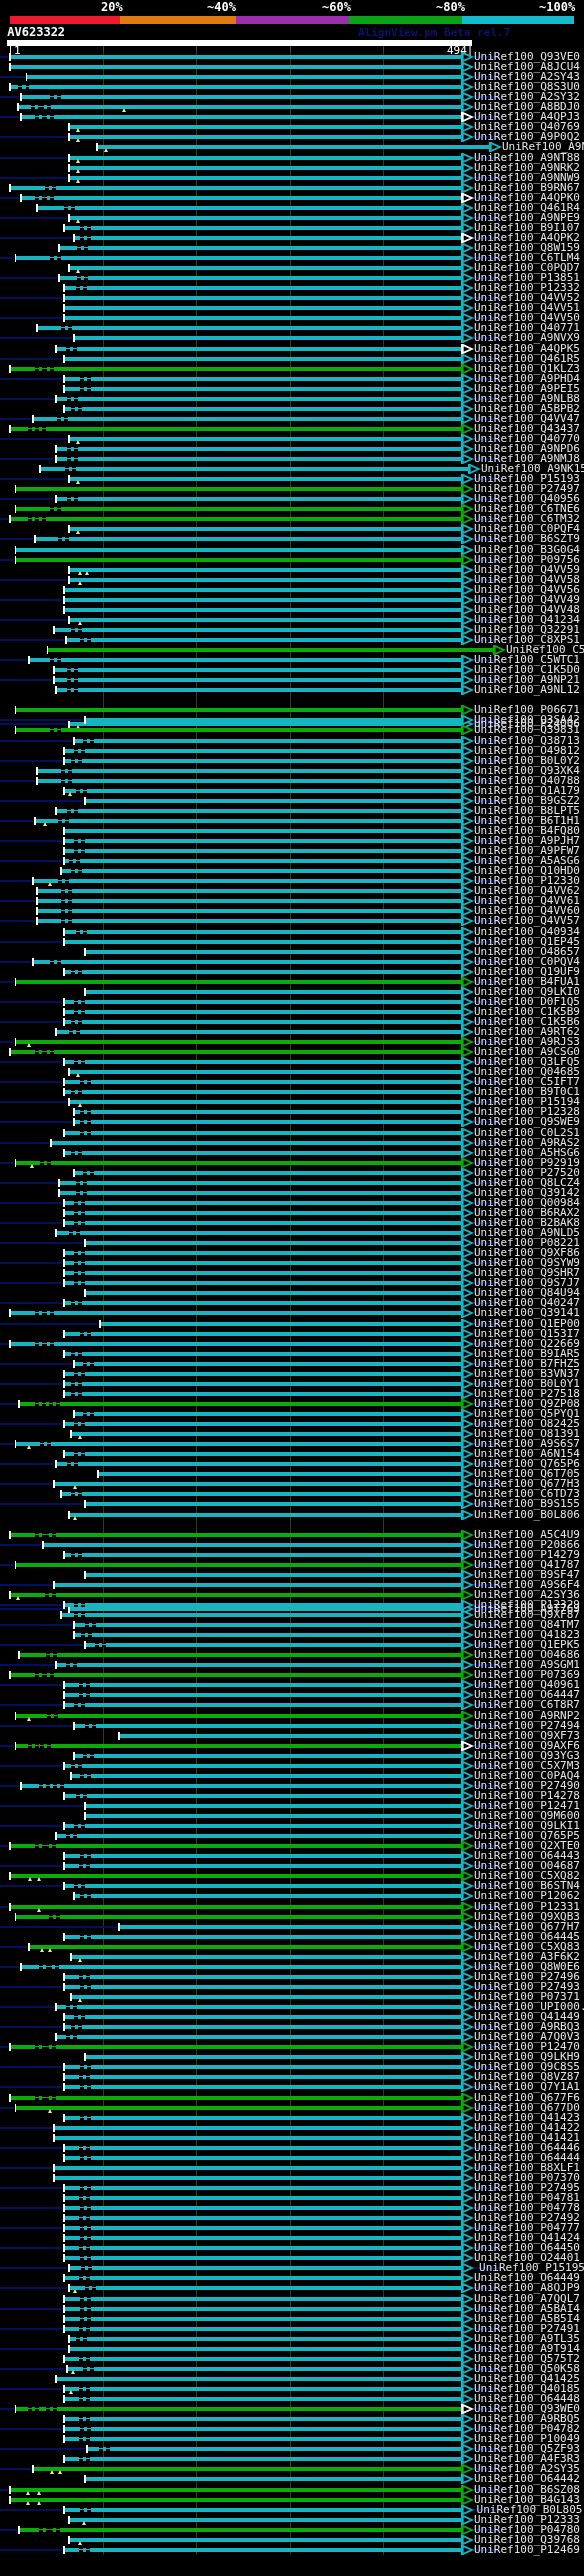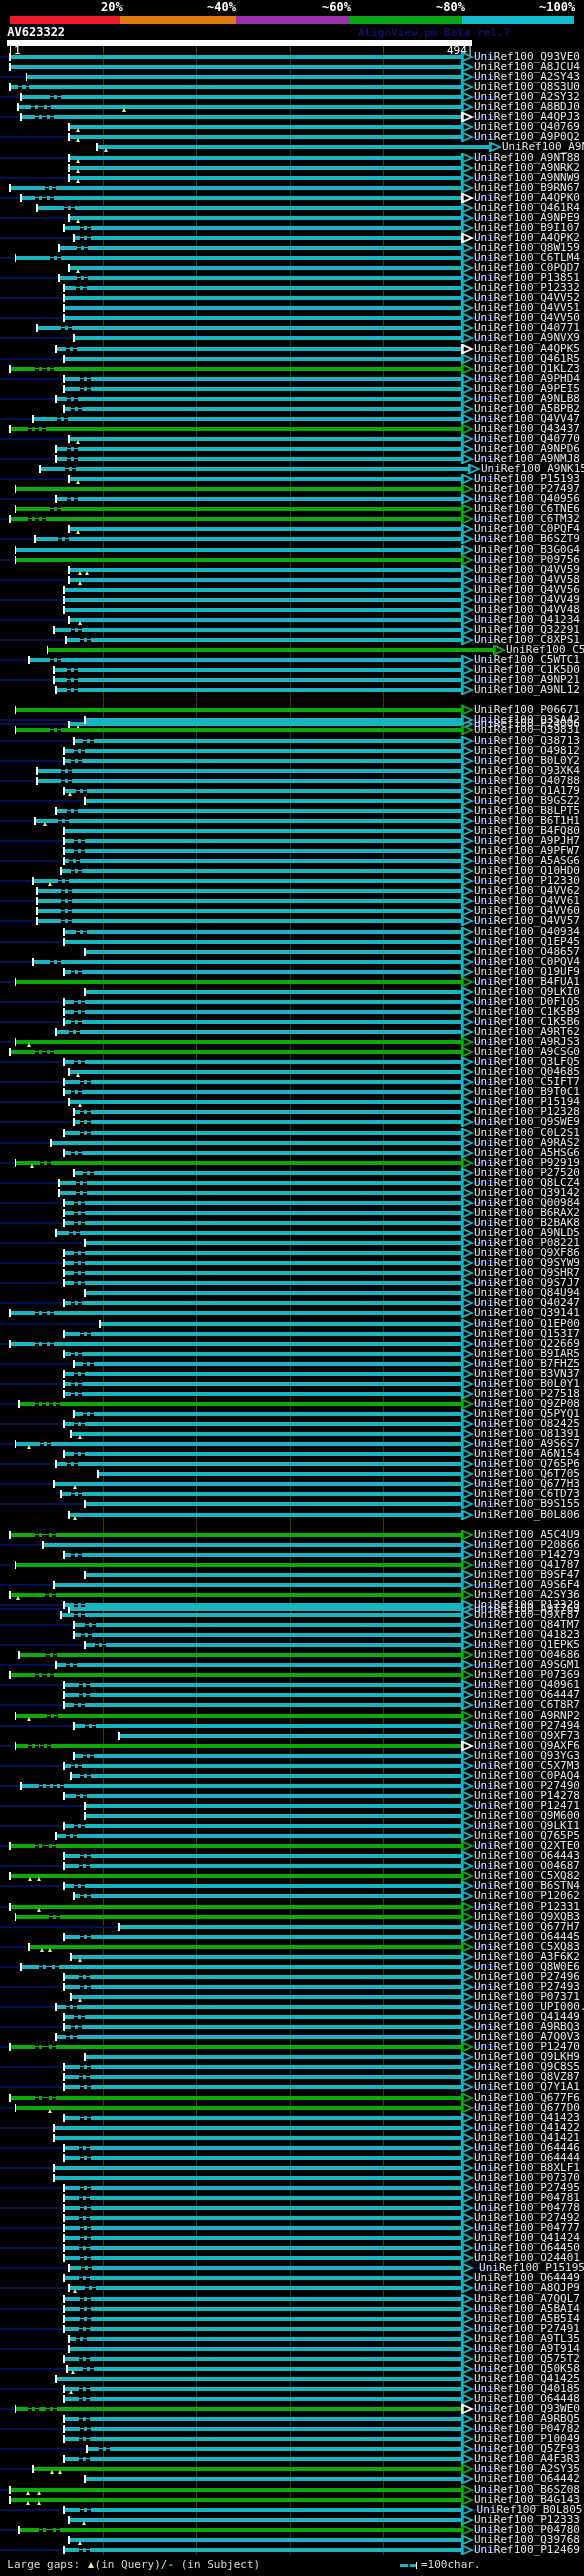--- a/index.html
+++ b/index.html
@@ -3372,22 +3372,14 @@
         </div>
         <div class="tk" style="left: 63px;"></div>
         <svg class="arw" viewBox="0 0 16 11">
           <line x1="2" y1="0" x2="2" y2="11" stroke="#17b5c2" stroke-width="2"></line>
           <path d="M3 1 L13 5.5 L3 10 Z" fill="#000" stroke="#17b5c2" stroke-width="2"></path>
         </svg>
         <div class="lb">UniRef100_P12469</div>
       </div>
     </div>
 
-  <div class="legend">
-    <span class="lg-text"><span>Large gaps: </span><i class="lg-tri"></i><span>(in Query)/</span><span class="lg-dash">-</span><span> (in Subject)</span></span>
-    <span class="sbar">
-        <i></i>
-        <b></b>
-      </span>
-    <span class="sbar-lb">=100char.</span>
-  </div>
 </div>
 
 
 </body></html>

